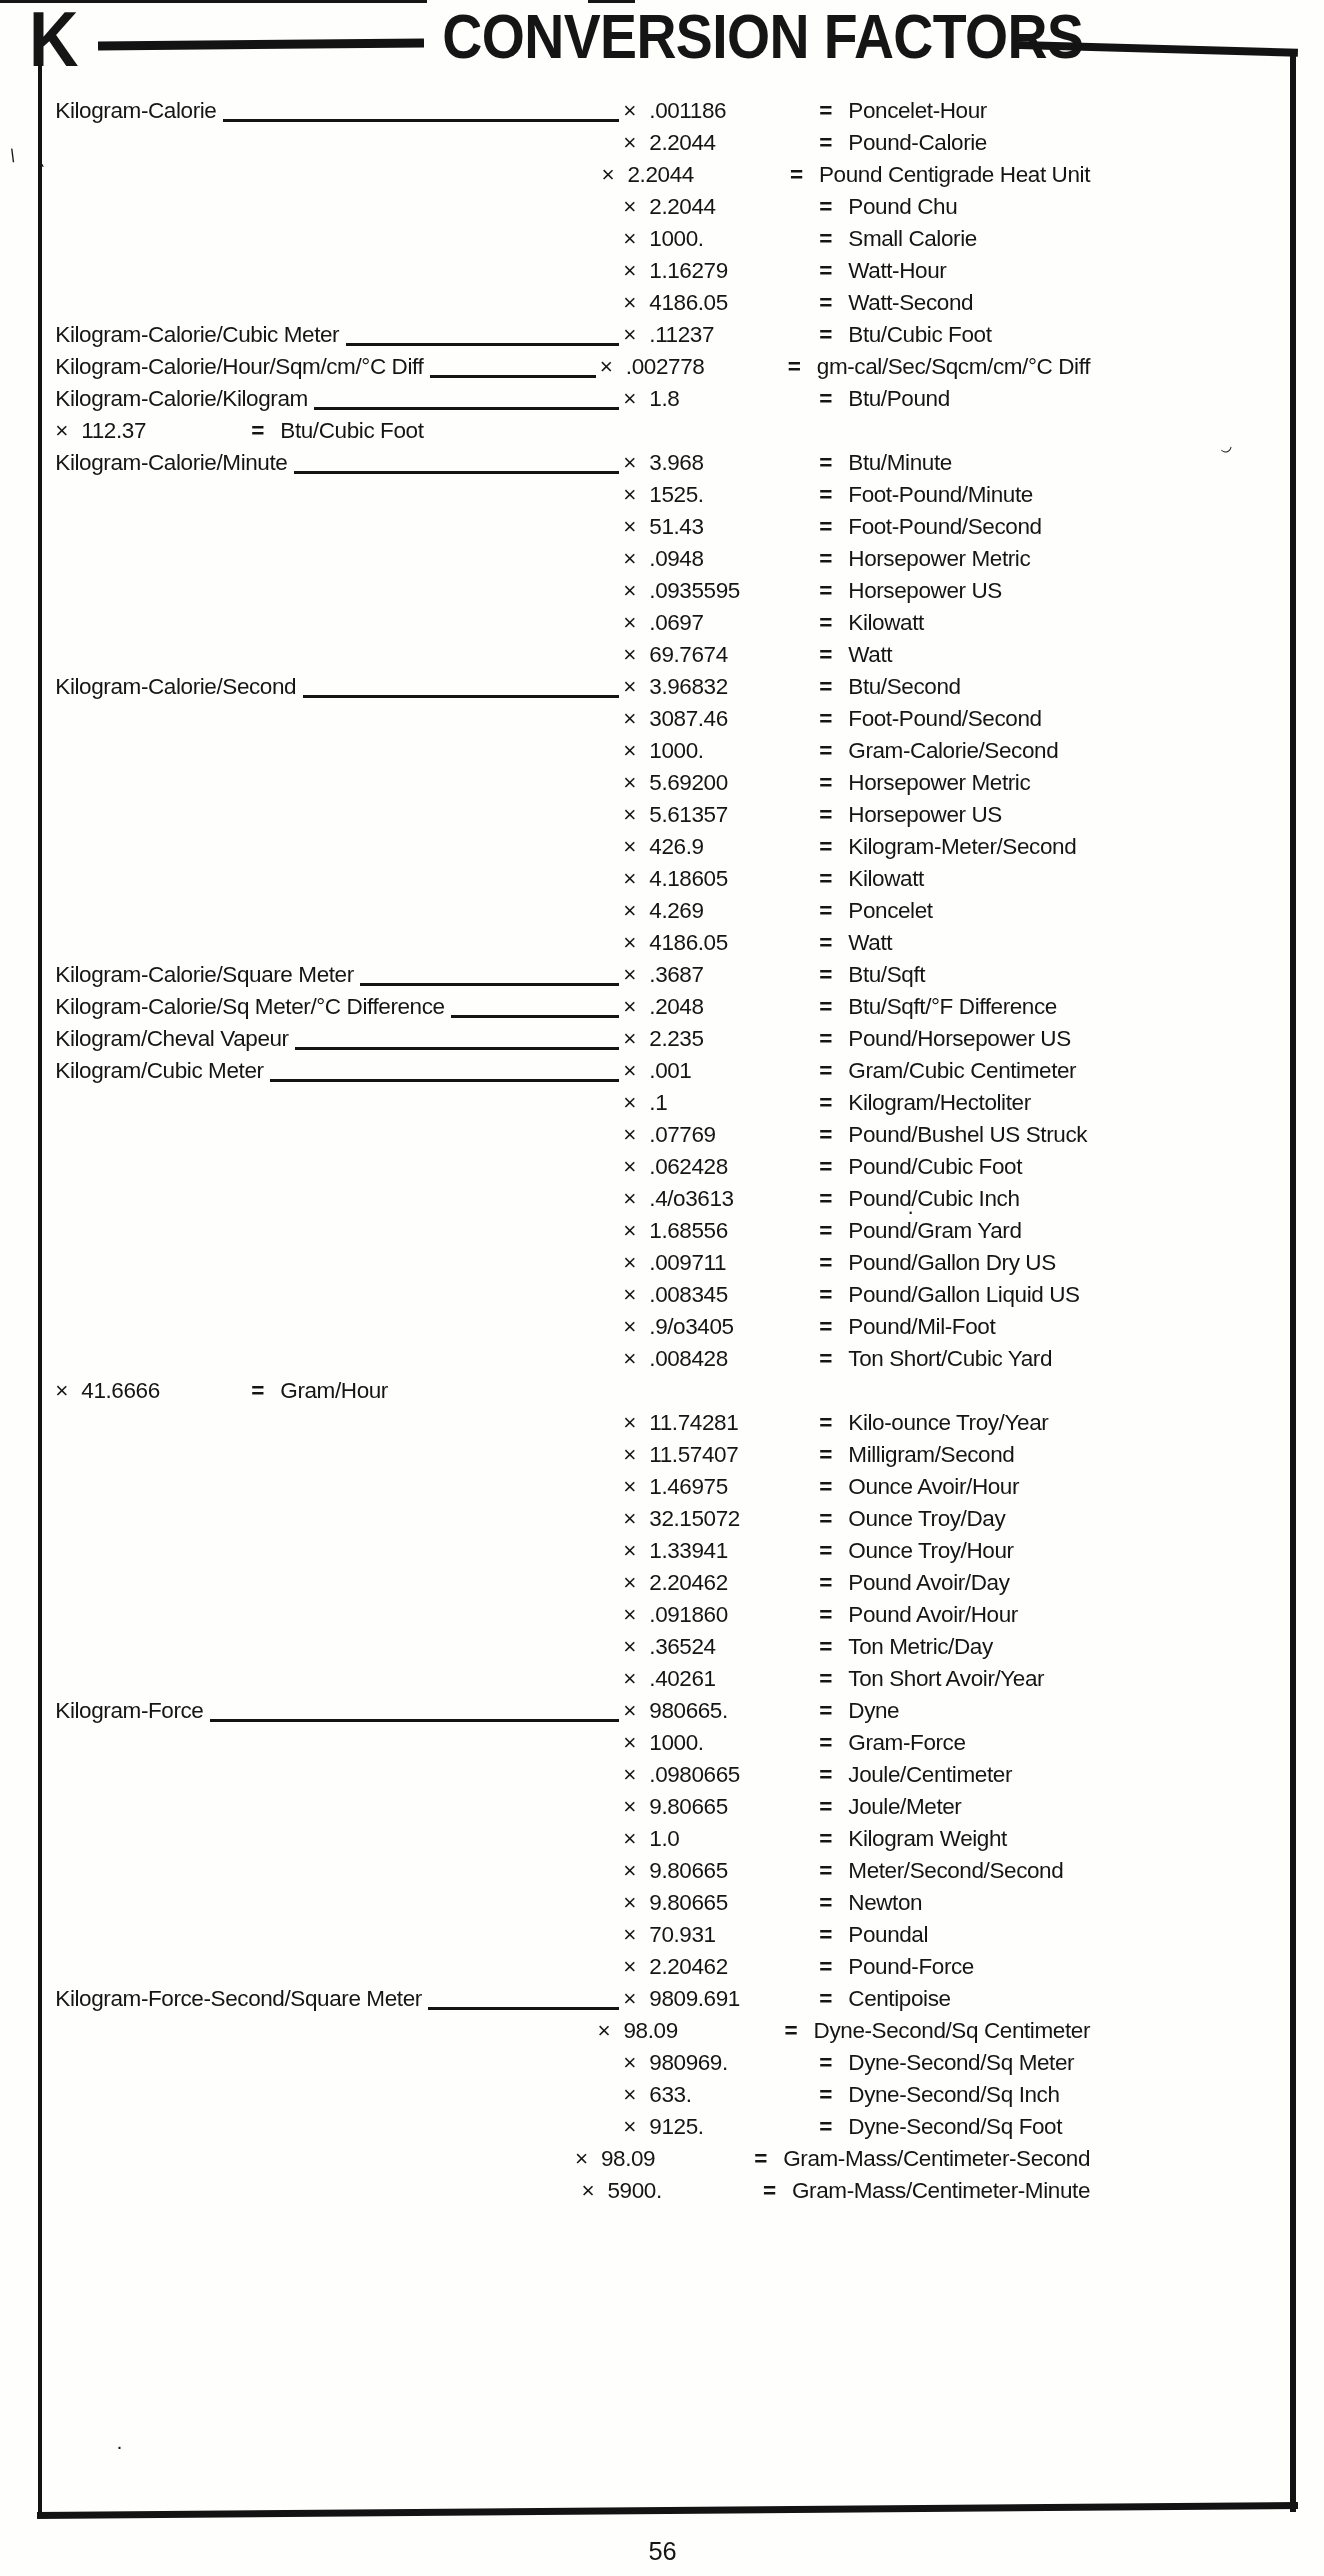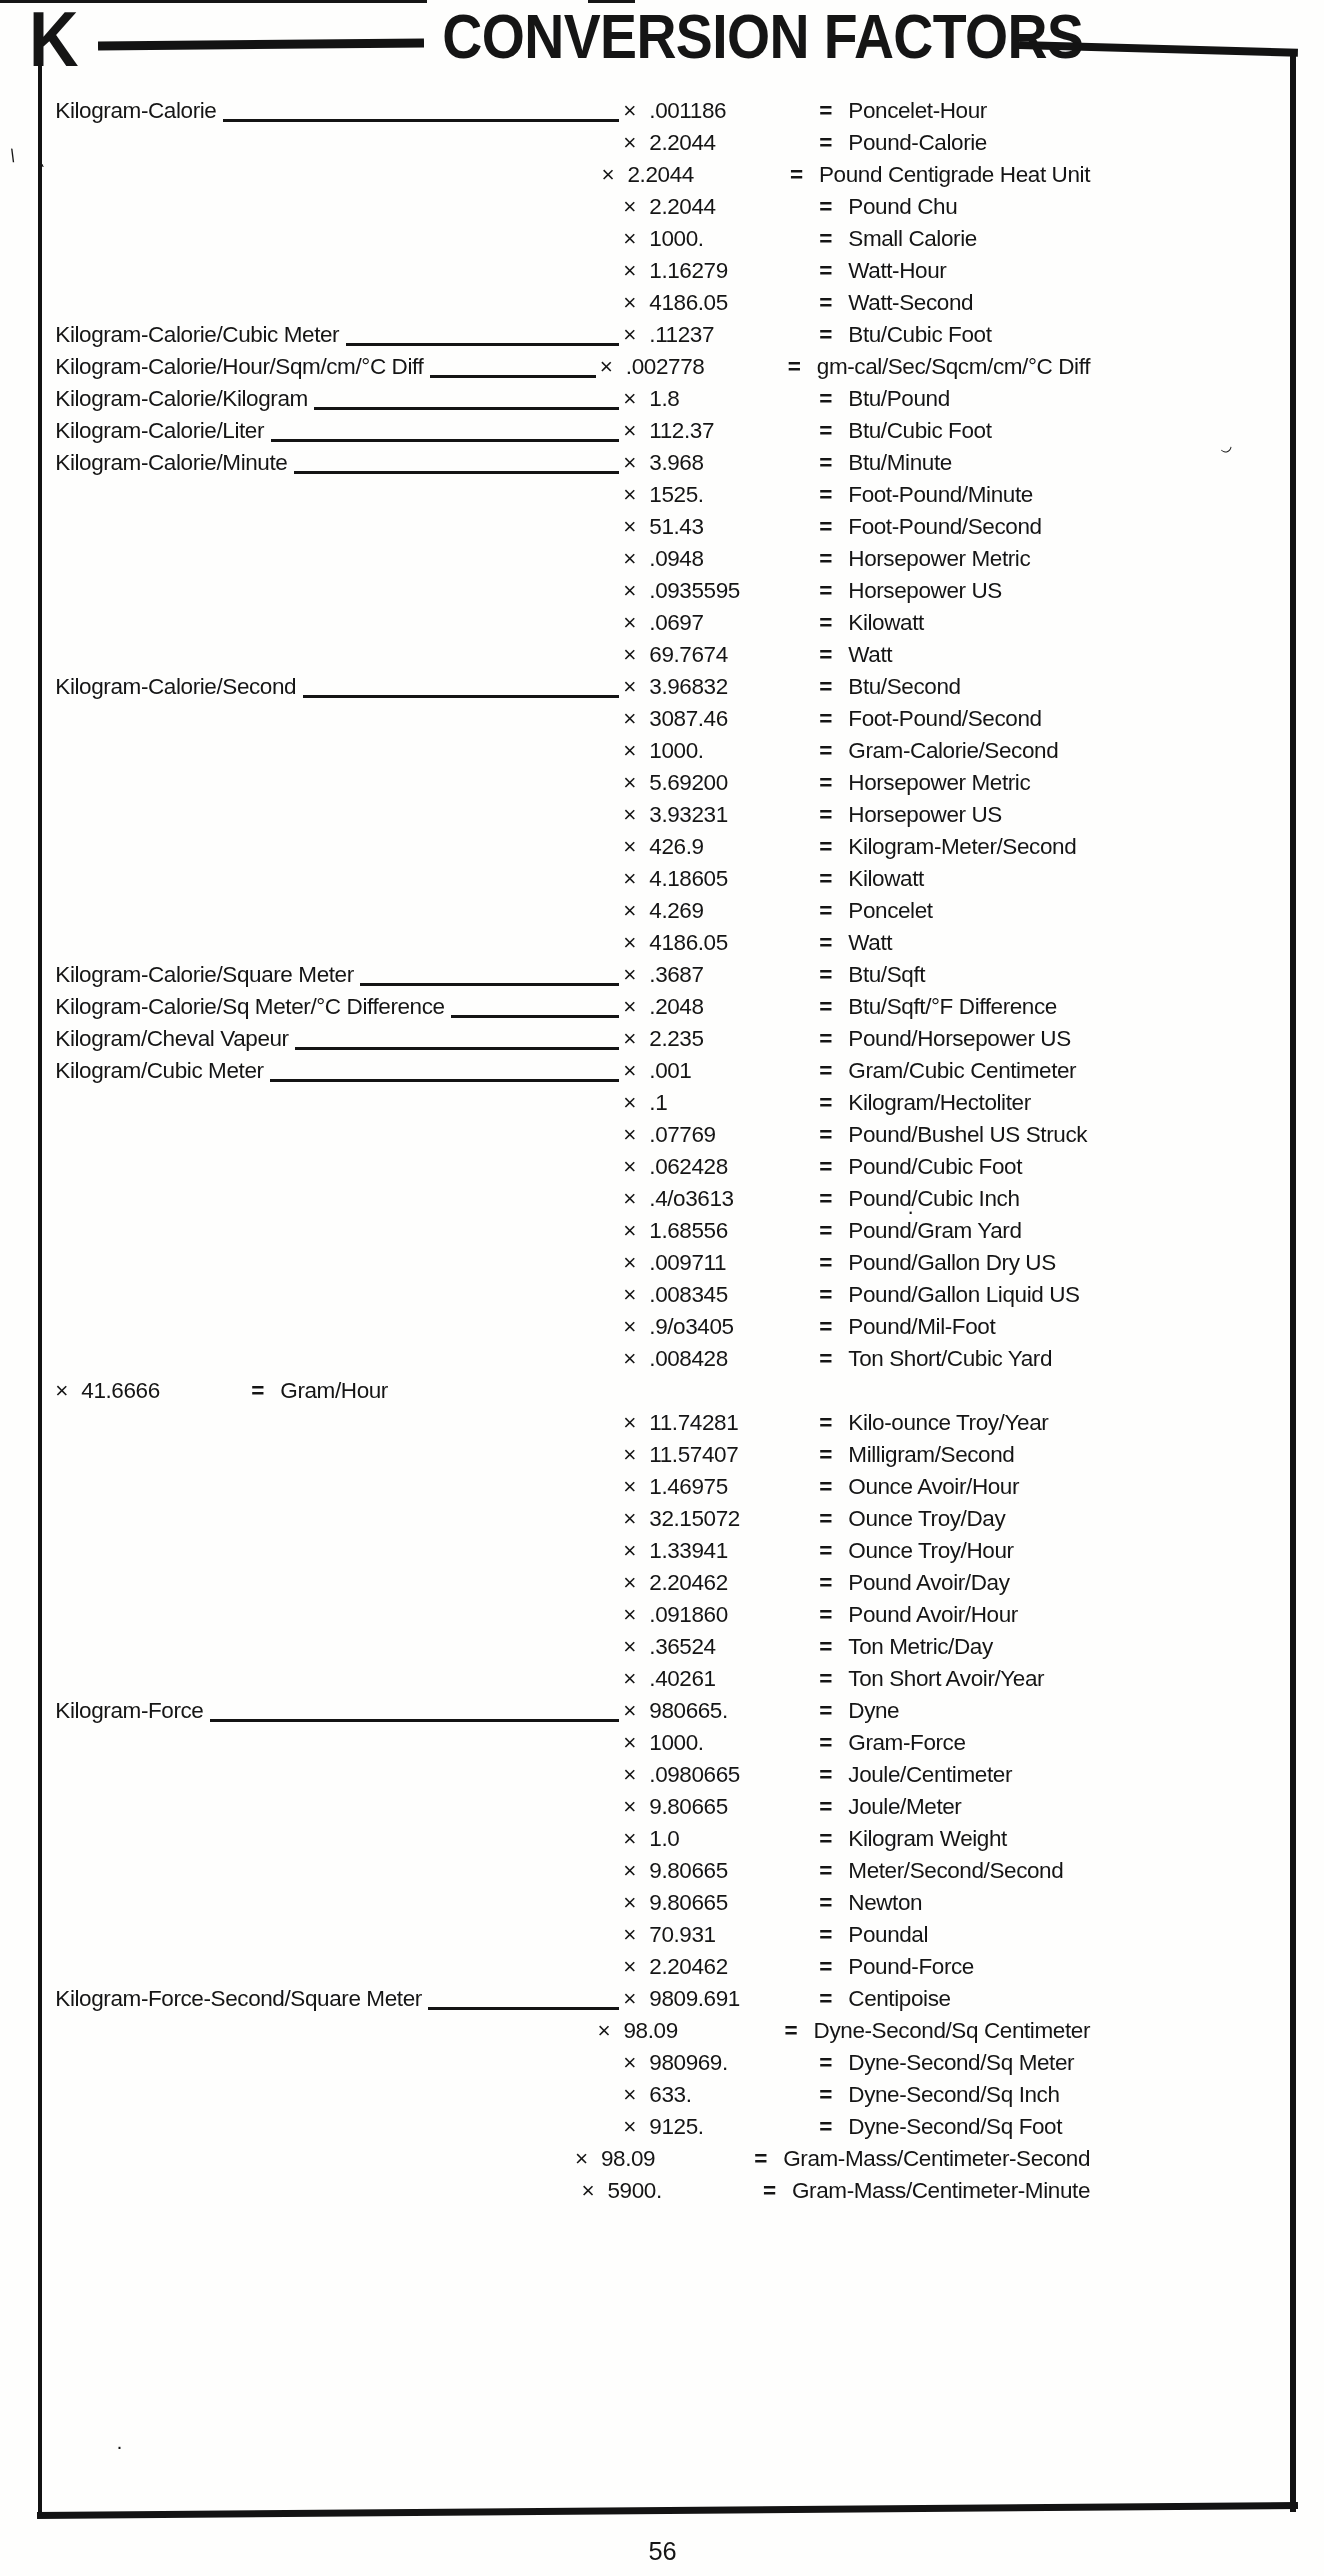--- a/index.html
+++ b/index.html
@@ -180,24 +180,20 @@
         <div class="factor-cell">
           <span class="times">×</span>
           <span class="factor">1.8</span>
         </div>
         <div class="result-cell">
           <span class="eq">=</span>
           <span class="result">Btu/Pound</span>
         </div>
       </div>
       <div class="row">
-        <div class="label-cell">
-          <span class="label">Kilogram-Calorie/Liter</span>
-          <span class="leader"></span>
-        </div>
         <div class="factor-cell">
           <span class="times">×</span>
           <span class="factor">112.37</span>
         </div>
         <div class="result-cell">
           <span class="eq">=</span>
           <span class="result">Btu/Cubic Foot</span>
         </div>
       </div>
       <div class="row">
@@ -324,21 +320,21 @@
         </div>
         <div class="result-cell">
           <span class="eq">=</span>
           <span class="result">Horsepower Metric</span>
         </div>
       </div>
       <div class="row">
         <div class="label-cell"></div>
         <div class="factor-cell">
           <span class="times">×</span>
-          <span class="factor">3.93231</span>
+          <span class="factor">5.61357</span>
         </div>
         <div class="result-cell">
           <span class="eq">=</span>
           <span class="result">Horsepower US</span>
         </div>
       </div>
       <div class="row">
         <div class="label-cell"></div>
         <div class="factor-cell">
           <span class="times">×</span>

